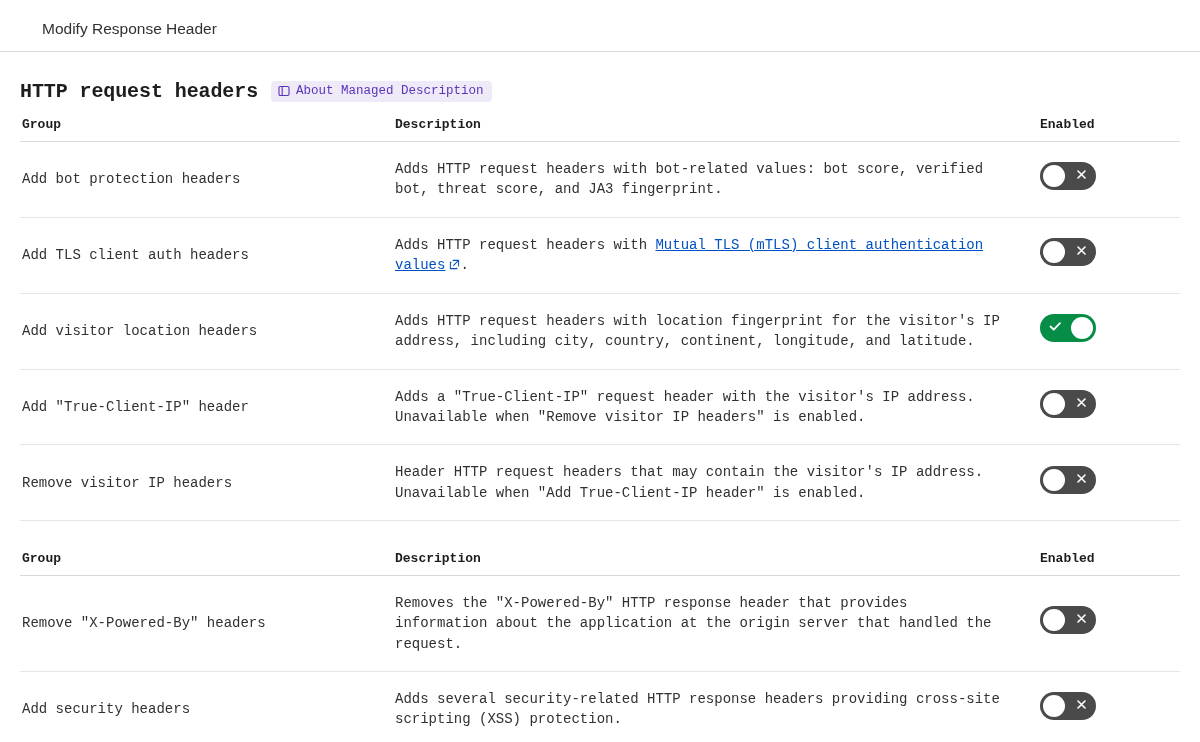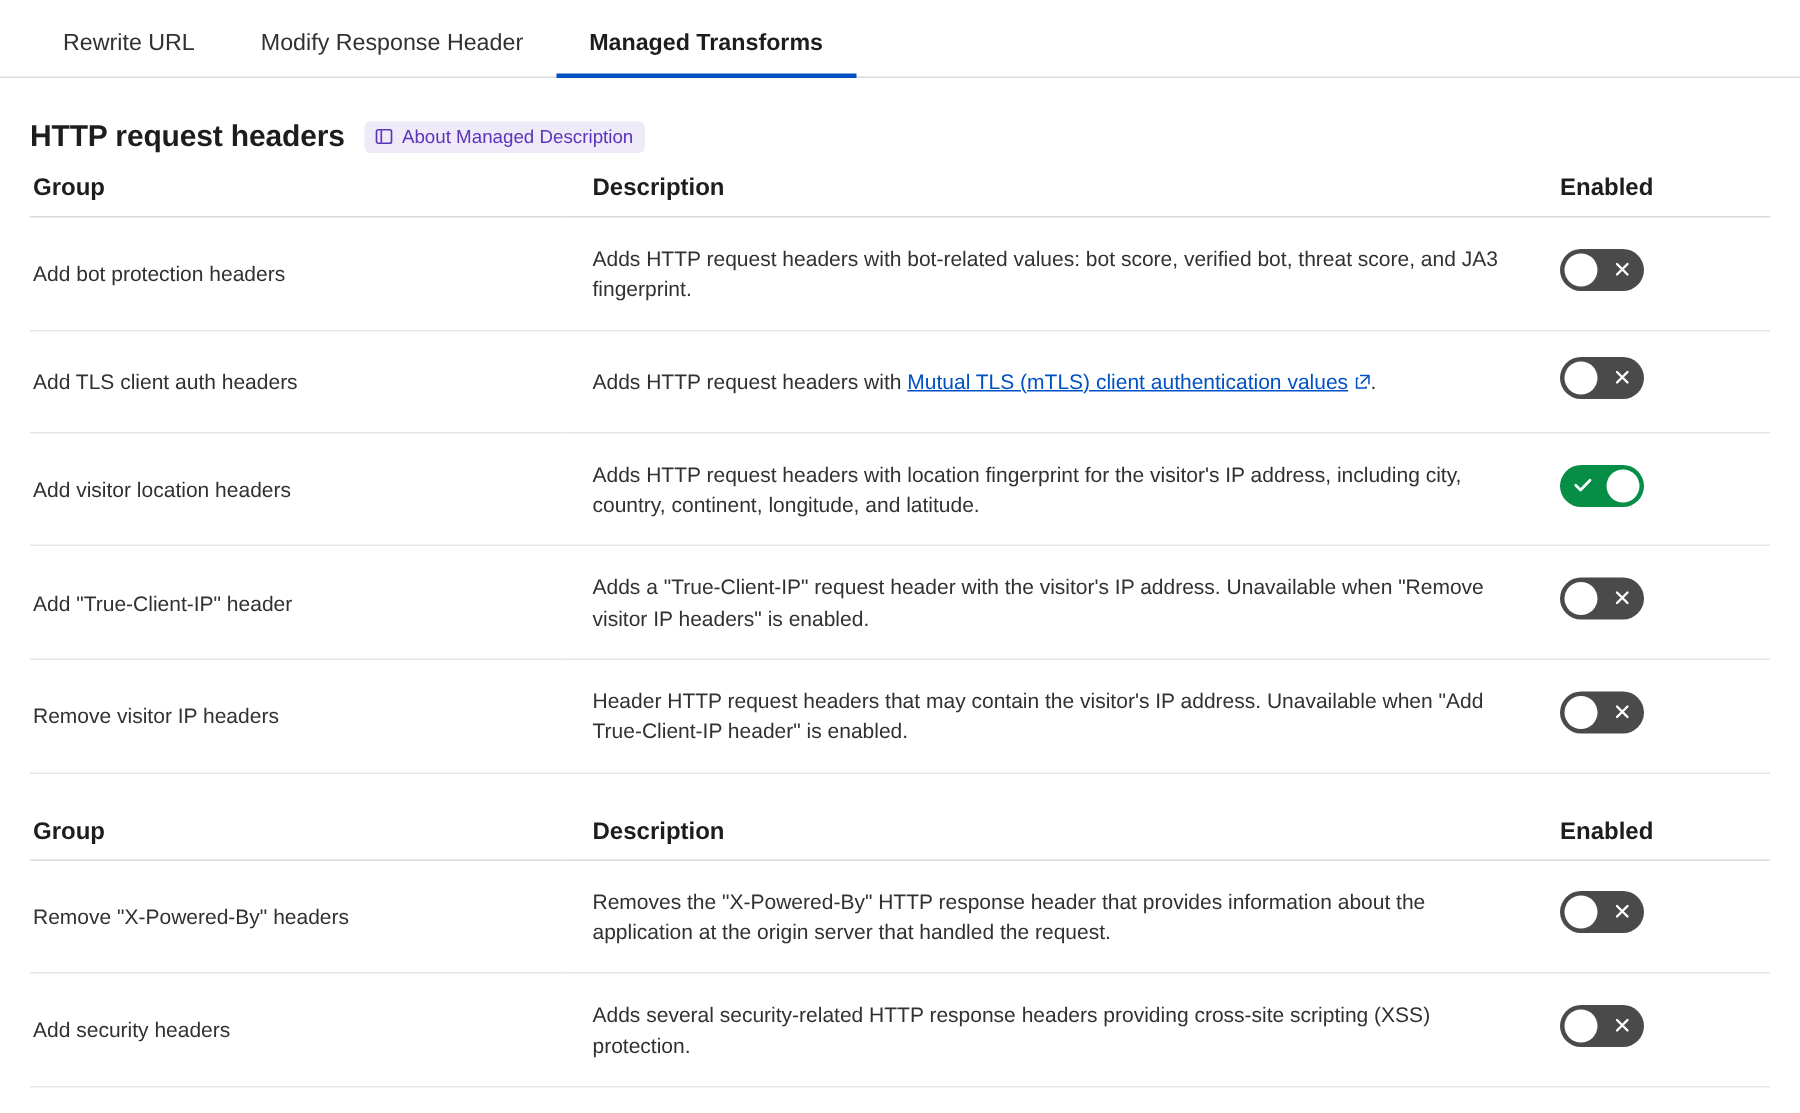--- a/index.html
+++ b/index.html
@@ -40,20 +40,21 @@
     font-weight: 600;
     border-bottom-color: #0051c3;
   }
 
   
   .content {
     padding: 0 20px;
   }
   .section {
     margin-top: 30px;
+    font-family: Liberation Mono, monospace;
   }
   .section:first-child { margin-top: 28px; }
 
   .section-head {
     display: flex;
     align-items: center;
     gap: 13px;
     margin-bottom: 14px;
   }
   .section-title {
@@ -77,21 +78,21 @@
   .about-pill svg { display: block; }
 
   
   table {
     width: 100%;
     border-collapse: collapse;
     table-layout: fixed;
   }
   thead th {
     text-align: left;
-    font-size: 16px;
+    font-size: 13px;
     font-weight: bold;
     color: #1d1d1d;
     padding: 0 0 9px 0;
     border-bottom: 1px solid #d9d9d9;
   }
   th.col-group   { width: 355px; padding-left: 2px; }
   th.col-desc    { width: auto; padding-left: 20px;}
   th.col-enabled { width: 150px; padding-left: 10px;}
 
   tbody td {
@@ -155,23 +156,21 @@
   }
   .toggle.on .mark {
     right: auto;
     left: 9px;
   }
 </style>
 </head>
 <body>
 
 <div class="tabbar">
-  <div class="tab">Rewrite URL</div>
   <div class="tab">Modify Response Header</div>
-  <div class="tab active">Managed Transforms</div>
 </div>
 
 <div class="content">
 
   <div class="section">
     <div class="section-head">
       <div class="section-title">HTTP request headers</div>
       <div class="about-pill">
         <span>
           <svg width="12" height="12" viewBox="0 0 12 12" fill="none">

